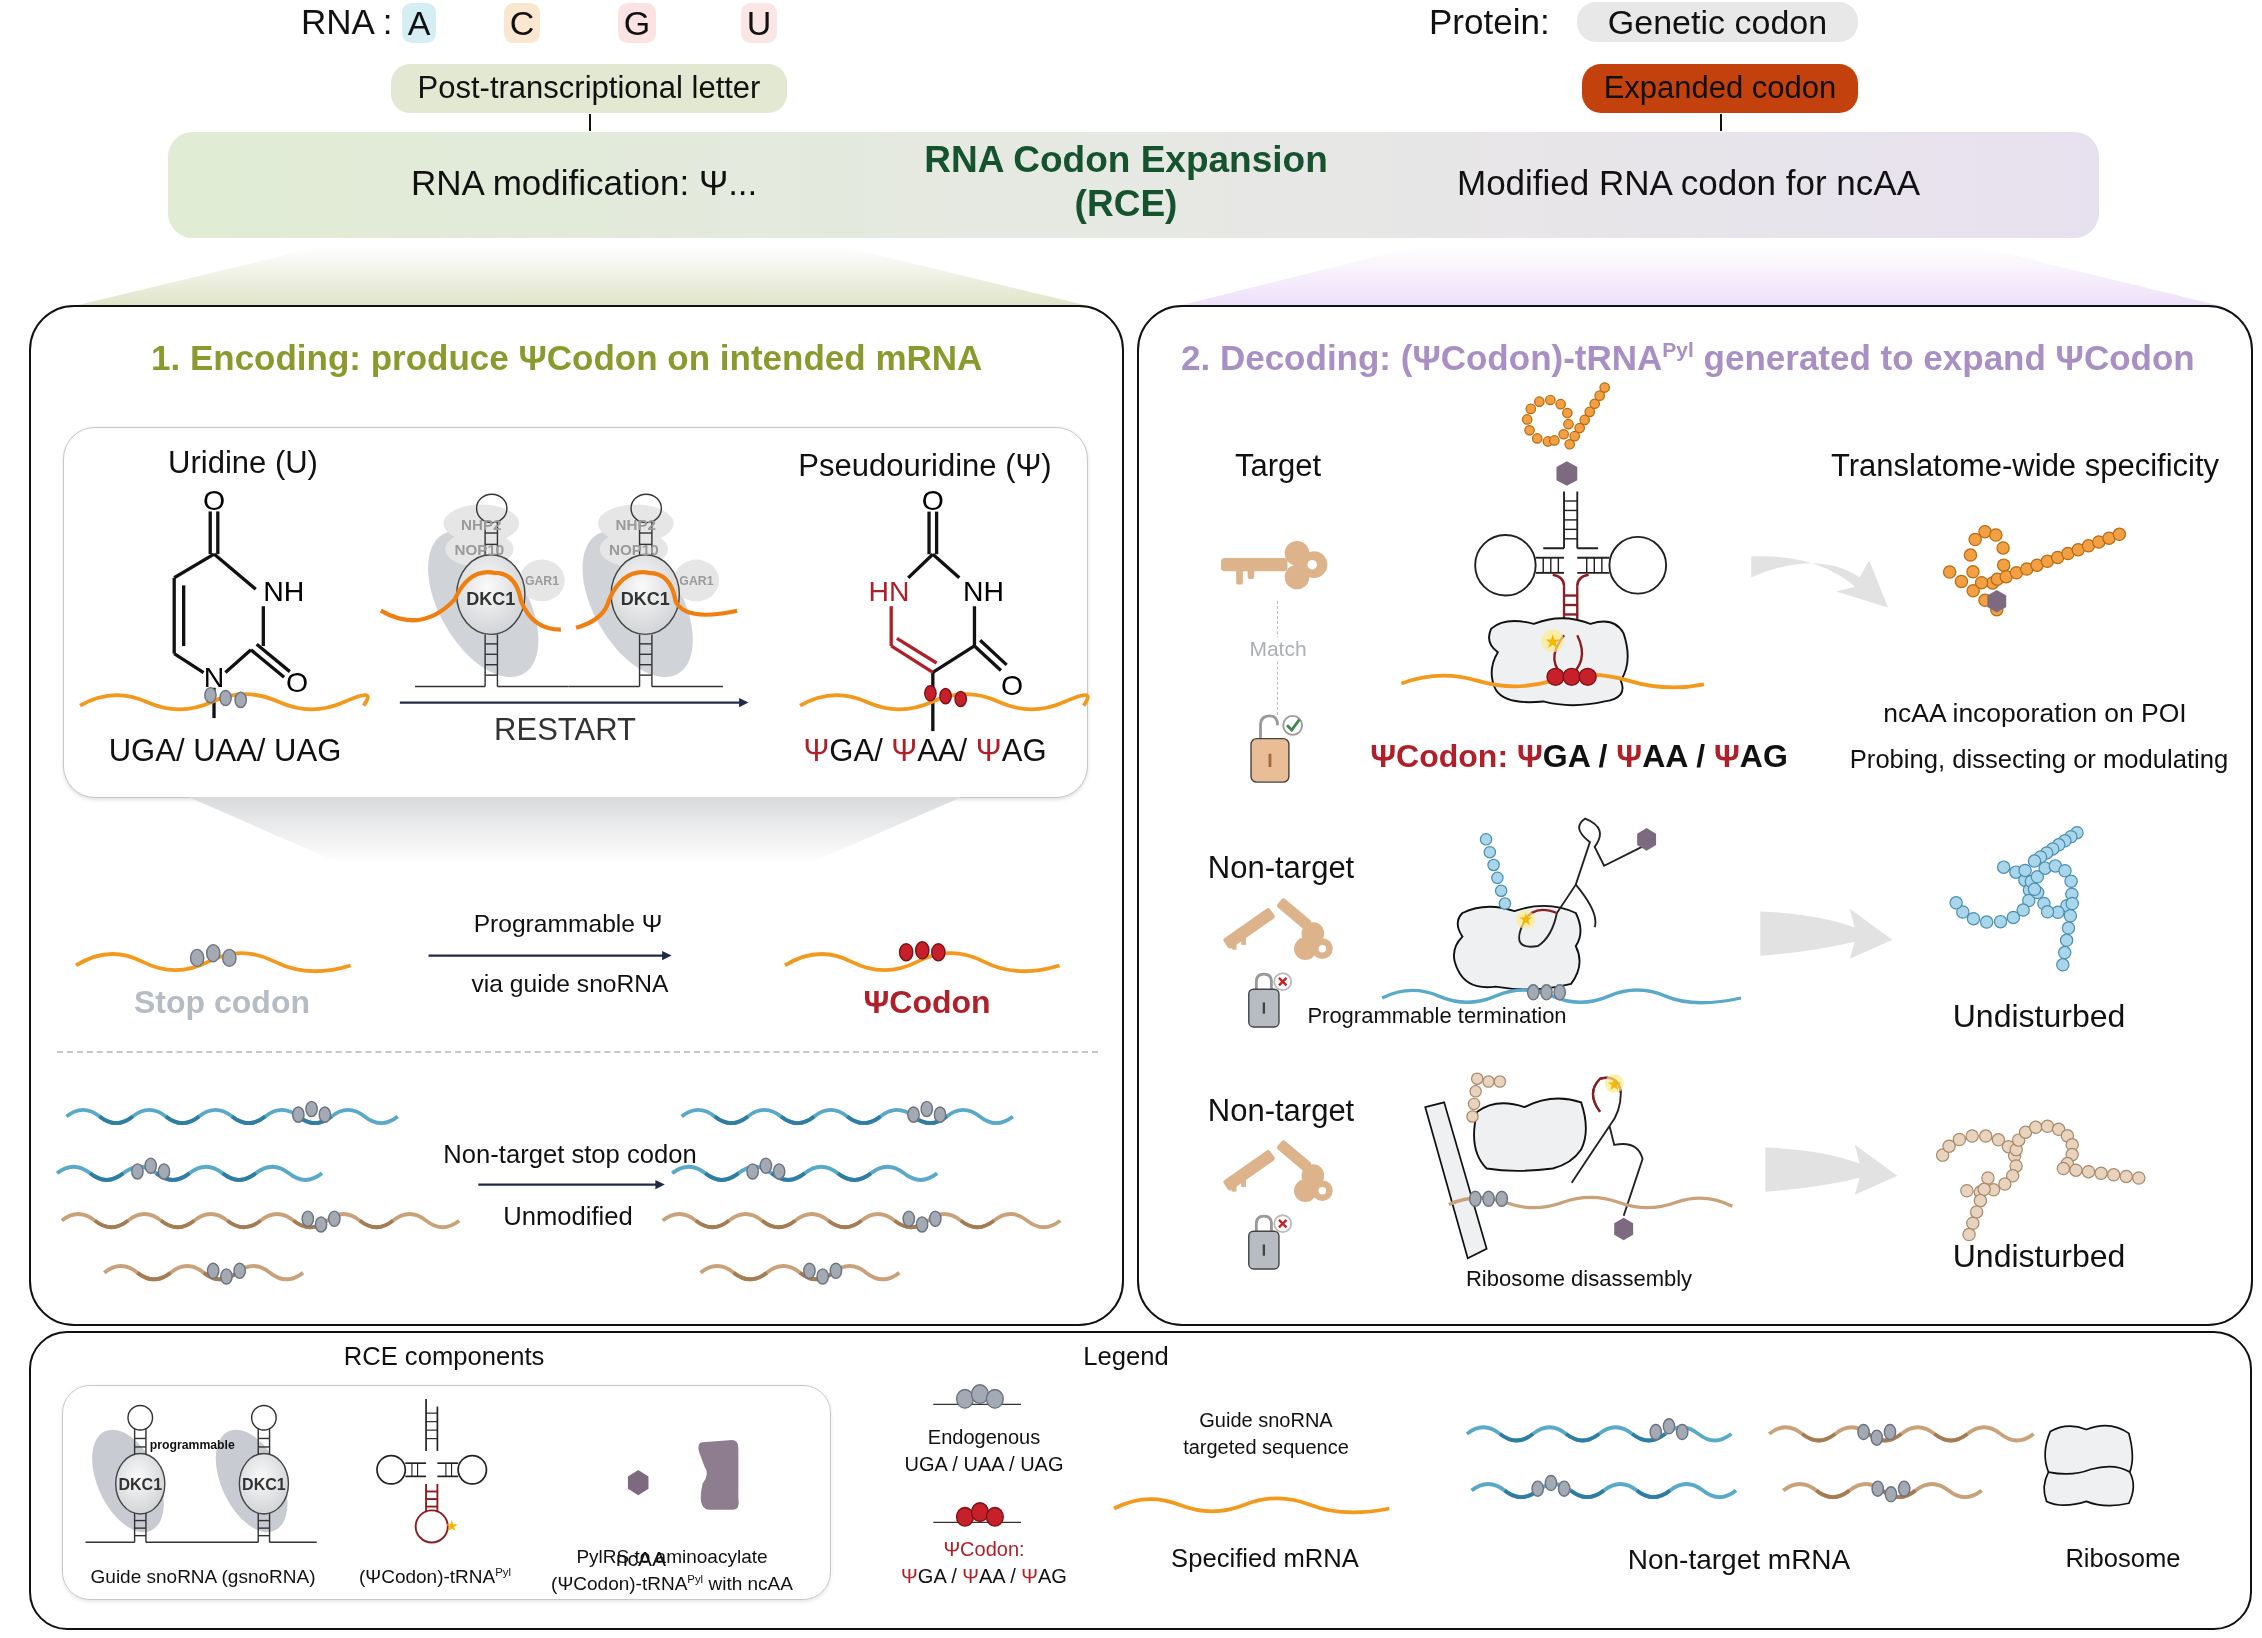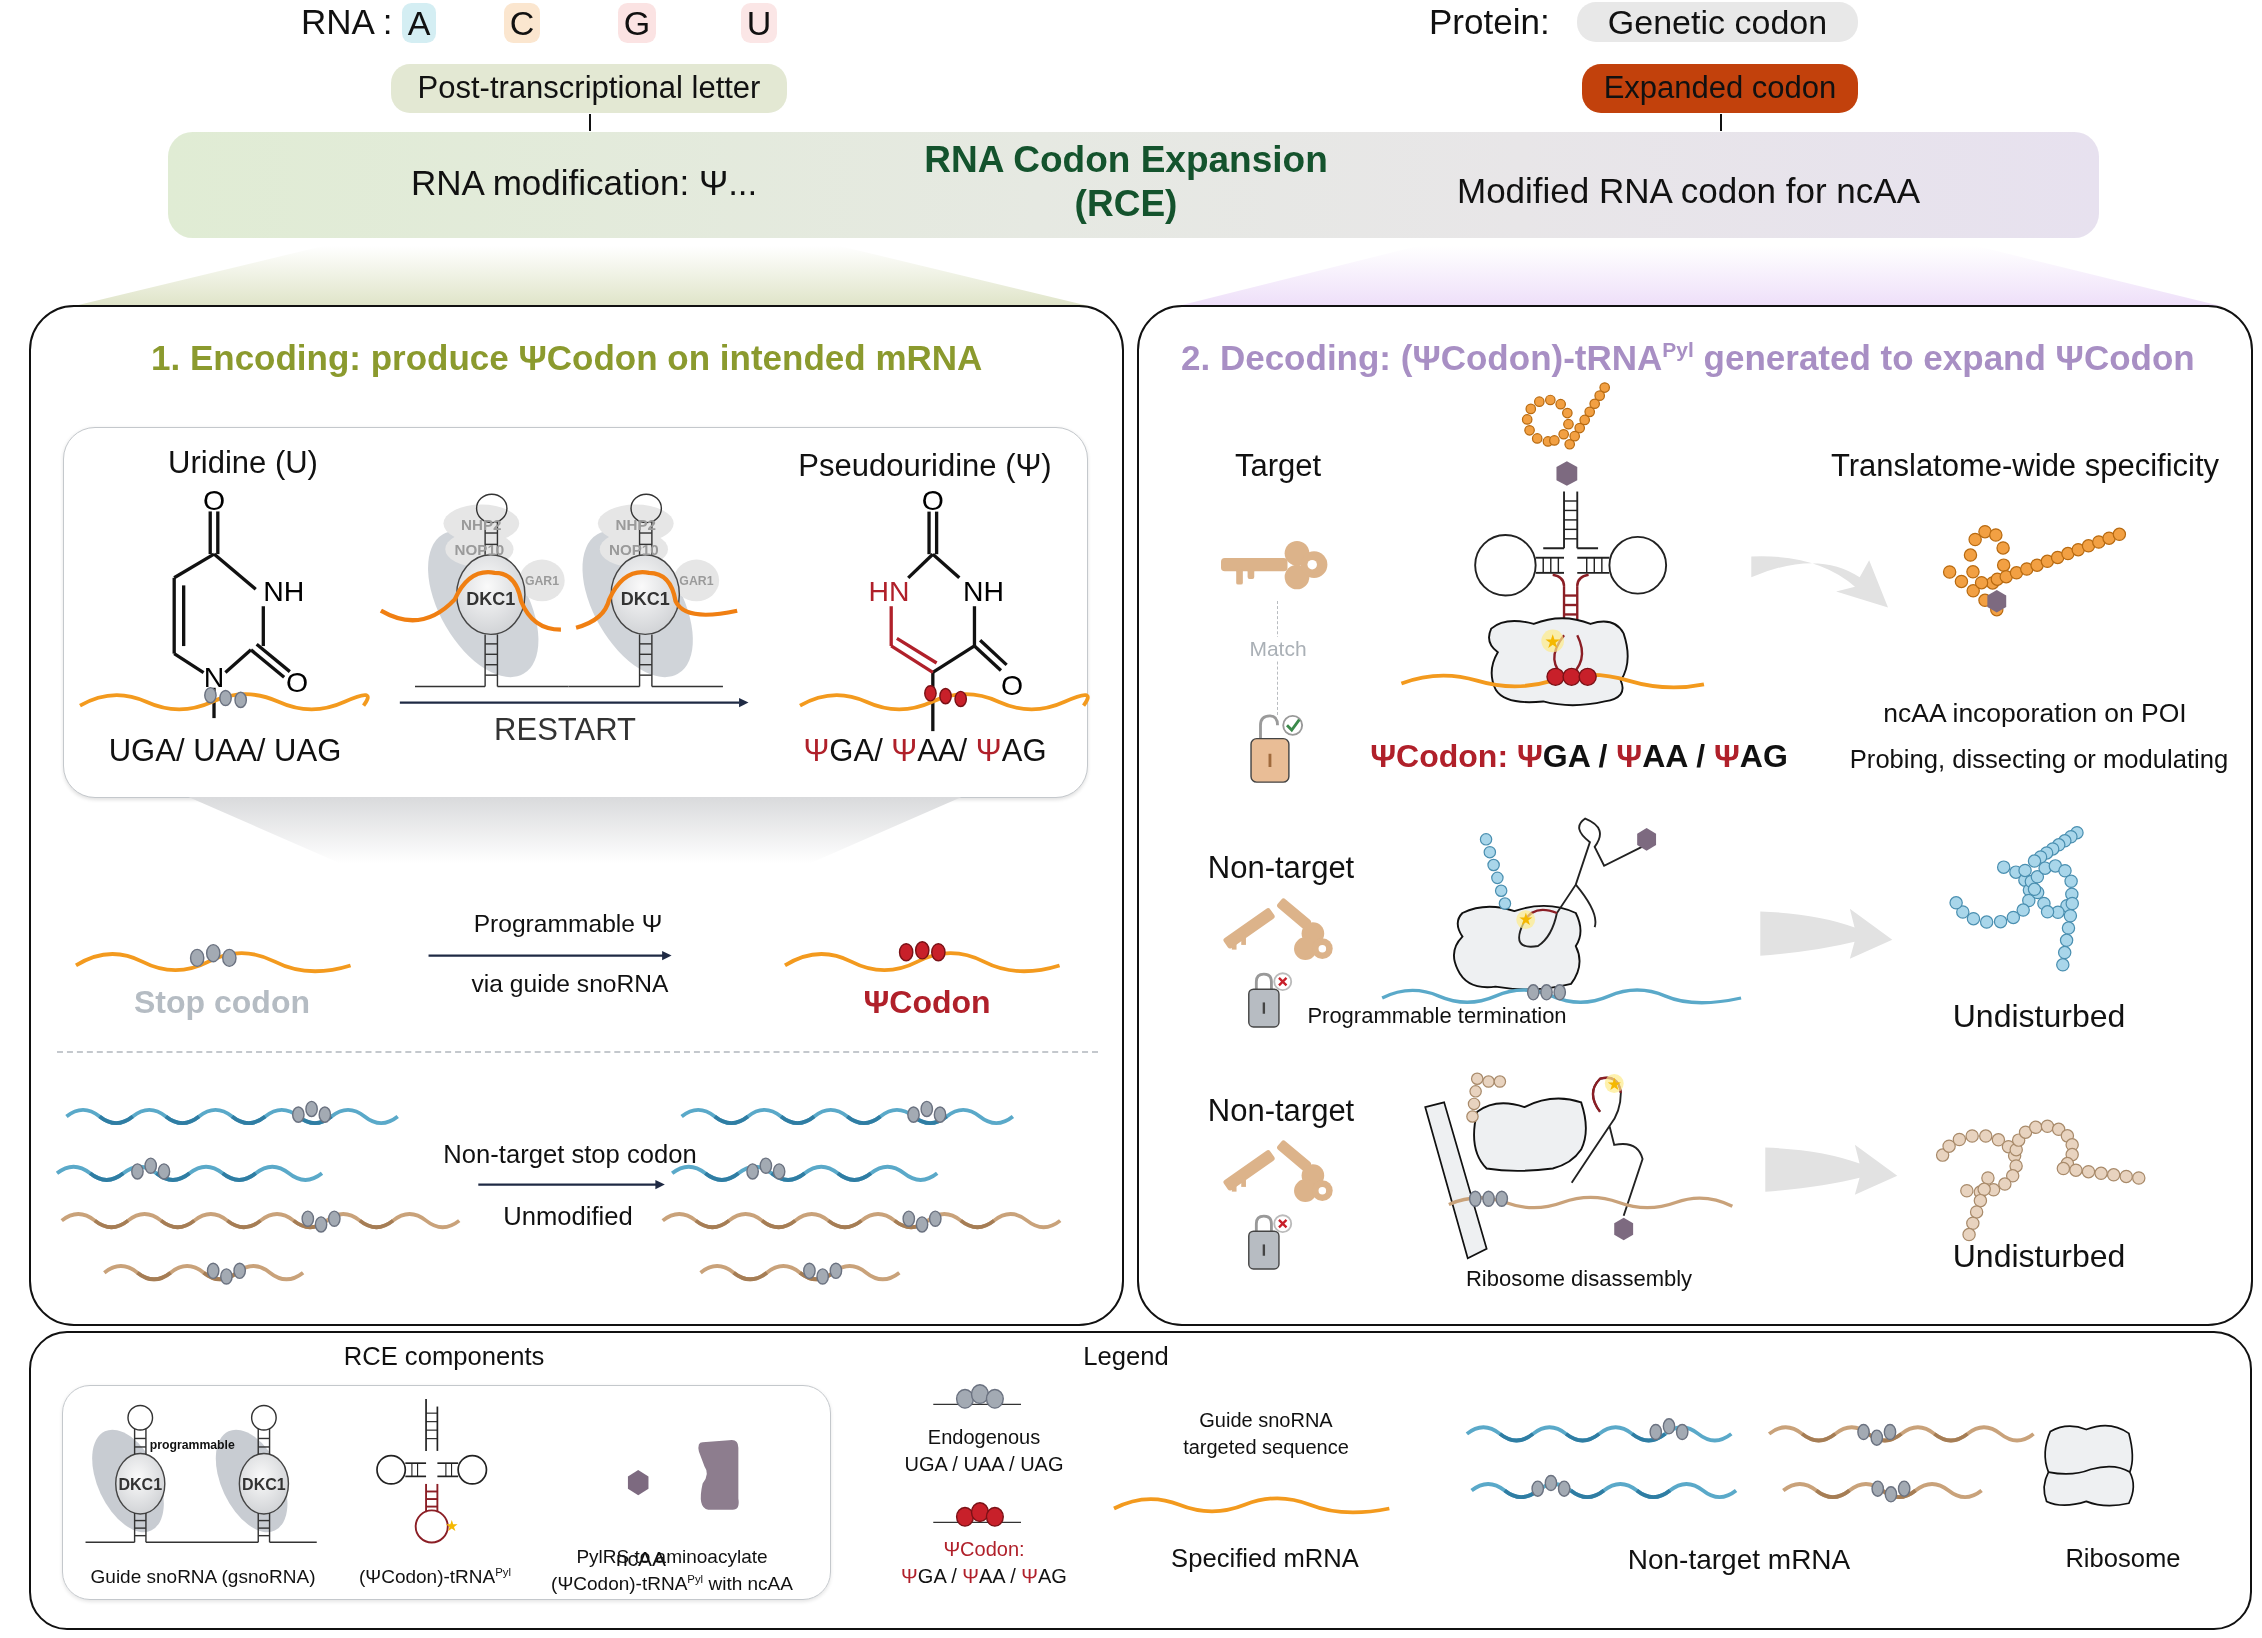--- a/index.html
+++ b/index.html
@@ -31,21 +31,21 @@
 <div class="pill" style="left:1582px;top:64px;width:276px;height:49px;background:#c2410c;">Expanded codon</div>
 <div class="abs" style="left:589px;top:114px;width:1.9px;height:17px;background:#111;"></div>
 <div class="abs" style="left:1720px;top:114px;width:1.9px;height:17px;background:#111;"></div>
 
 <div class="abs" style="left:168px;top:132px;width:1931px;height:106px;border-radius:24.6px;background:linear-gradient(90deg,#e0ecd4 0%,#e6e9e2 45%,#e8e6e8 70%,#e7e1ef 100%);"></div>
 <div class="t" style="left:411px;top:163px;font-size:35px;">RNA modification: Ψ...</div>
 <div class="t c" style="left:1126px;top:138px;font-size:37px;font-weight:bold;color:#14532d;line-height:44px;">
   <div>RNA Codon Expansion</div>
   <div>(RCE)</div>
 </div>
-<div class="t" style="left:1457px;top:163px;font-size:35px;margin-top:8px;">Modified RNA codon for ncAA</div>
+<div class="t" style="left:1457px;top:163px;font-size:35px;">Modified RNA codon for ncAA</div>
 
 <svg style="left:0;top:246px;" width="2263" height="62" viewBox="0 0 2391 66">
   <defs>
     <linearGradient id="gfan" x1="0" y1="0" x2="0" y2="1">
         <stop offset="0" stop-color="#fff"></stop>
         <stop offset="1" stop-color="#dfe4c8"></stop>
       </linearGradient>
     <linearGradient id="pfan" x1="0" y1="0" x2="0" y2="1">
         <stop offset="0" stop-color="#fff"></stop>
         <stop offset="1" stop-color="#eedff9"></stop>

